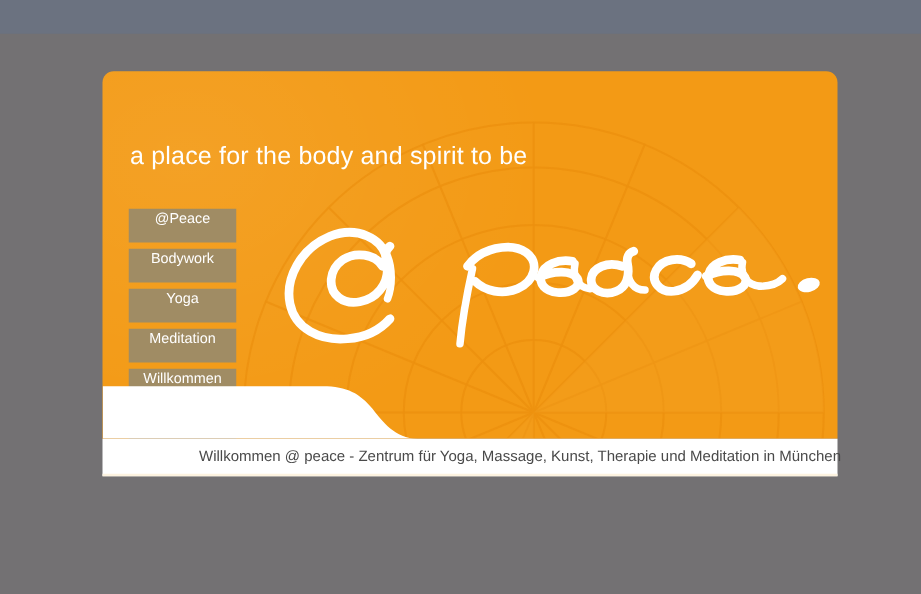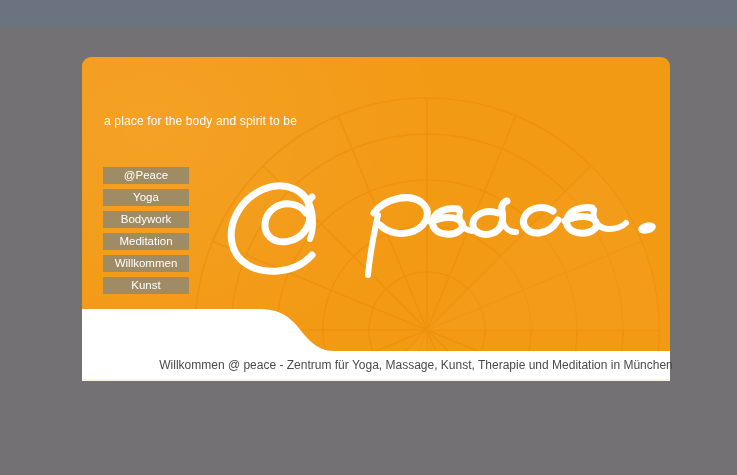--- a/index.html
+++ b/index.html
@@ -71,37 +71,37 @@
     background: radial-gradient(ellipse at 30% 30%, rgba(255,255,255,0.07), rgba(255,255,255,0) 70%);
     pointer-events: none;
   }
 
   
   #tagline {
     position: absolute;
     left: 22px;
     top: 57px;
     color: #ffffff;
-    font-size: 12px;
+    font-size: 20px;
     font-weight: normal;
     letter-spacing: 0.15px;
     white-space: nowrap;
   }
 
   
   #main-nav {
     position: absolute;
     left: 21px;
     top: 110px;
     width: 86px;
   }
   .nav-item {
     display: block;
     width: 86px;
-    height: 17px;
+    height: 27px;
     line-height: 17px;
     margin-bottom: 5px;
     background: #a08c64;
     color: #ffffff;
     font-size: 11.5px;
     text-align: center;
     text-decoration: none;
     box-sizing: border-box;
     cursor: pointer;
     white-space: nowrap;
@@ -194,22 +194,22 @@
       <g fill="#f5a52a" opacity="0.35">
         <path d="M235 235 L467 235 A232 232 0 0 0 399 71 Z"></path>
         <path d="M235 235 L71 399 A232 232 0 0 0 235 467 Z"></path>
       </g>
     </svg>
 
     <div id="tagline">a place for the body and spirit to be</div>
 
     <nav id="main-nav">
       <a class="nav-item" href="#">@Peace</a>
+      <a class="nav-item" href="#">Bodywork</a>
       <a class="nav-item" href="#">Yoga</a>
-      <a class="nav-item" href="#">Bodywork</a>
       <a class="nav-item" href="#">Meditation</a>
       <a class="nav-item" href="#">Willkommen</a>
       <a class="nav-item" href="#">Kunst</a>
     </nav>
 
     <svg id="brand-logo" viewBox="0 0 440 105" xmlns="http://www.w3.org/2000/svg">
       <g fill="none" stroke="#ffffff" stroke-linecap="round" stroke-linejoin="round">
 
         <path d="M88 36 C86 14 62 6 42 14 C18 24 6 48 10 68 C14 88 34 98 56 96 C70 95 82 89 90 80" stroke-width="7"></path>
 

